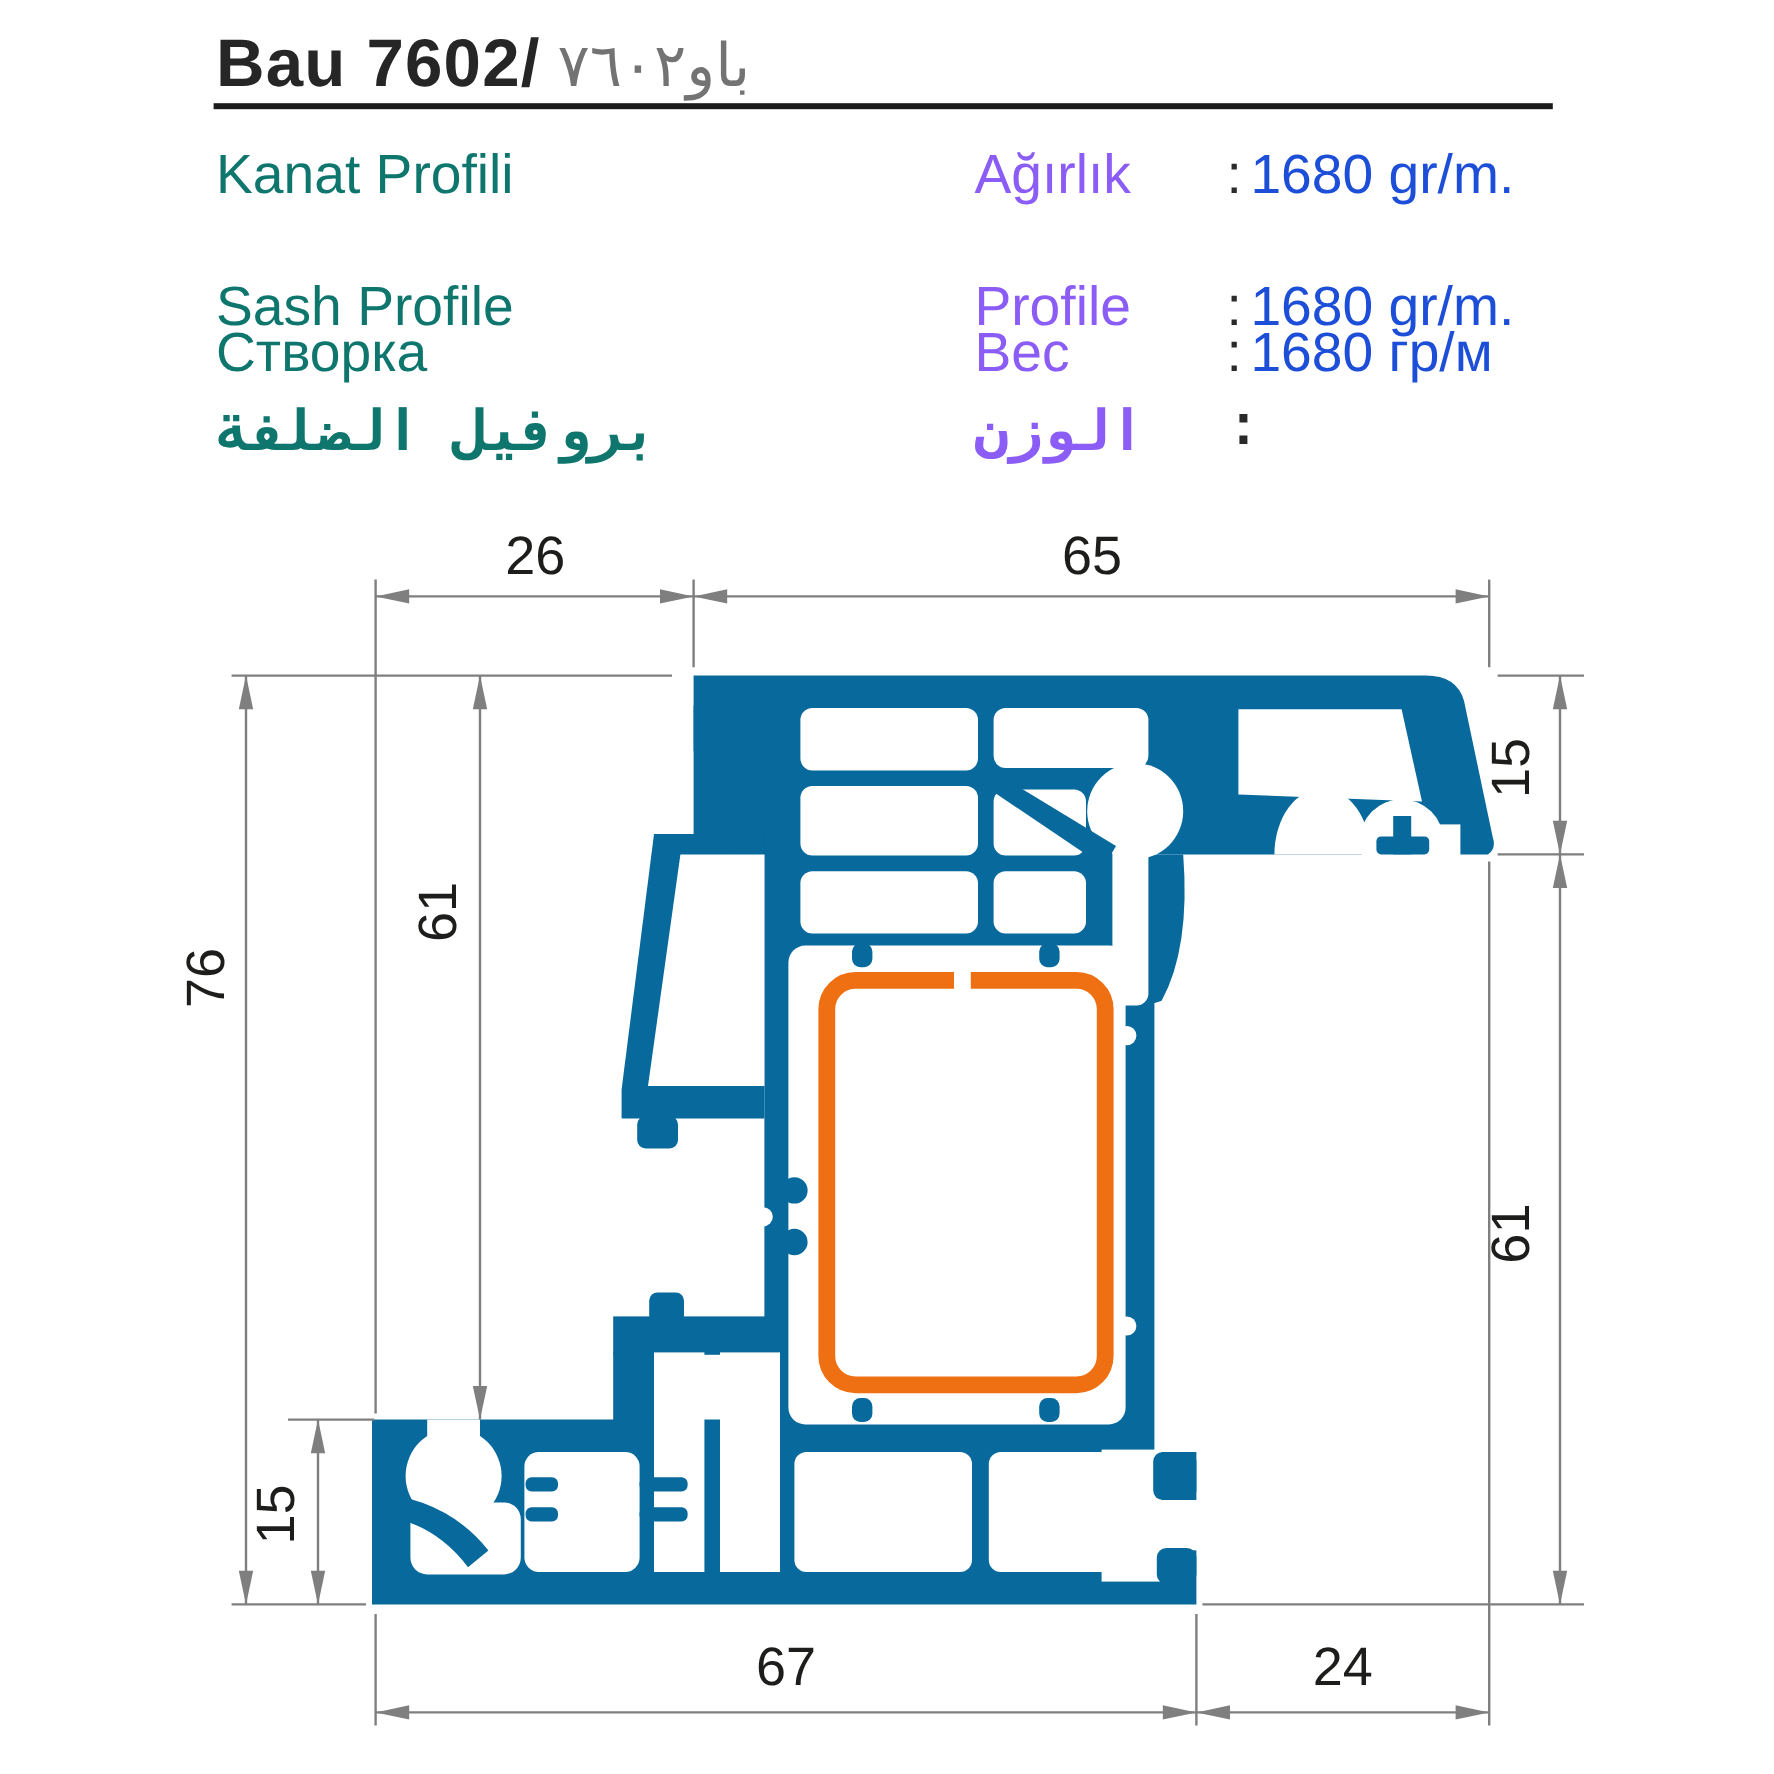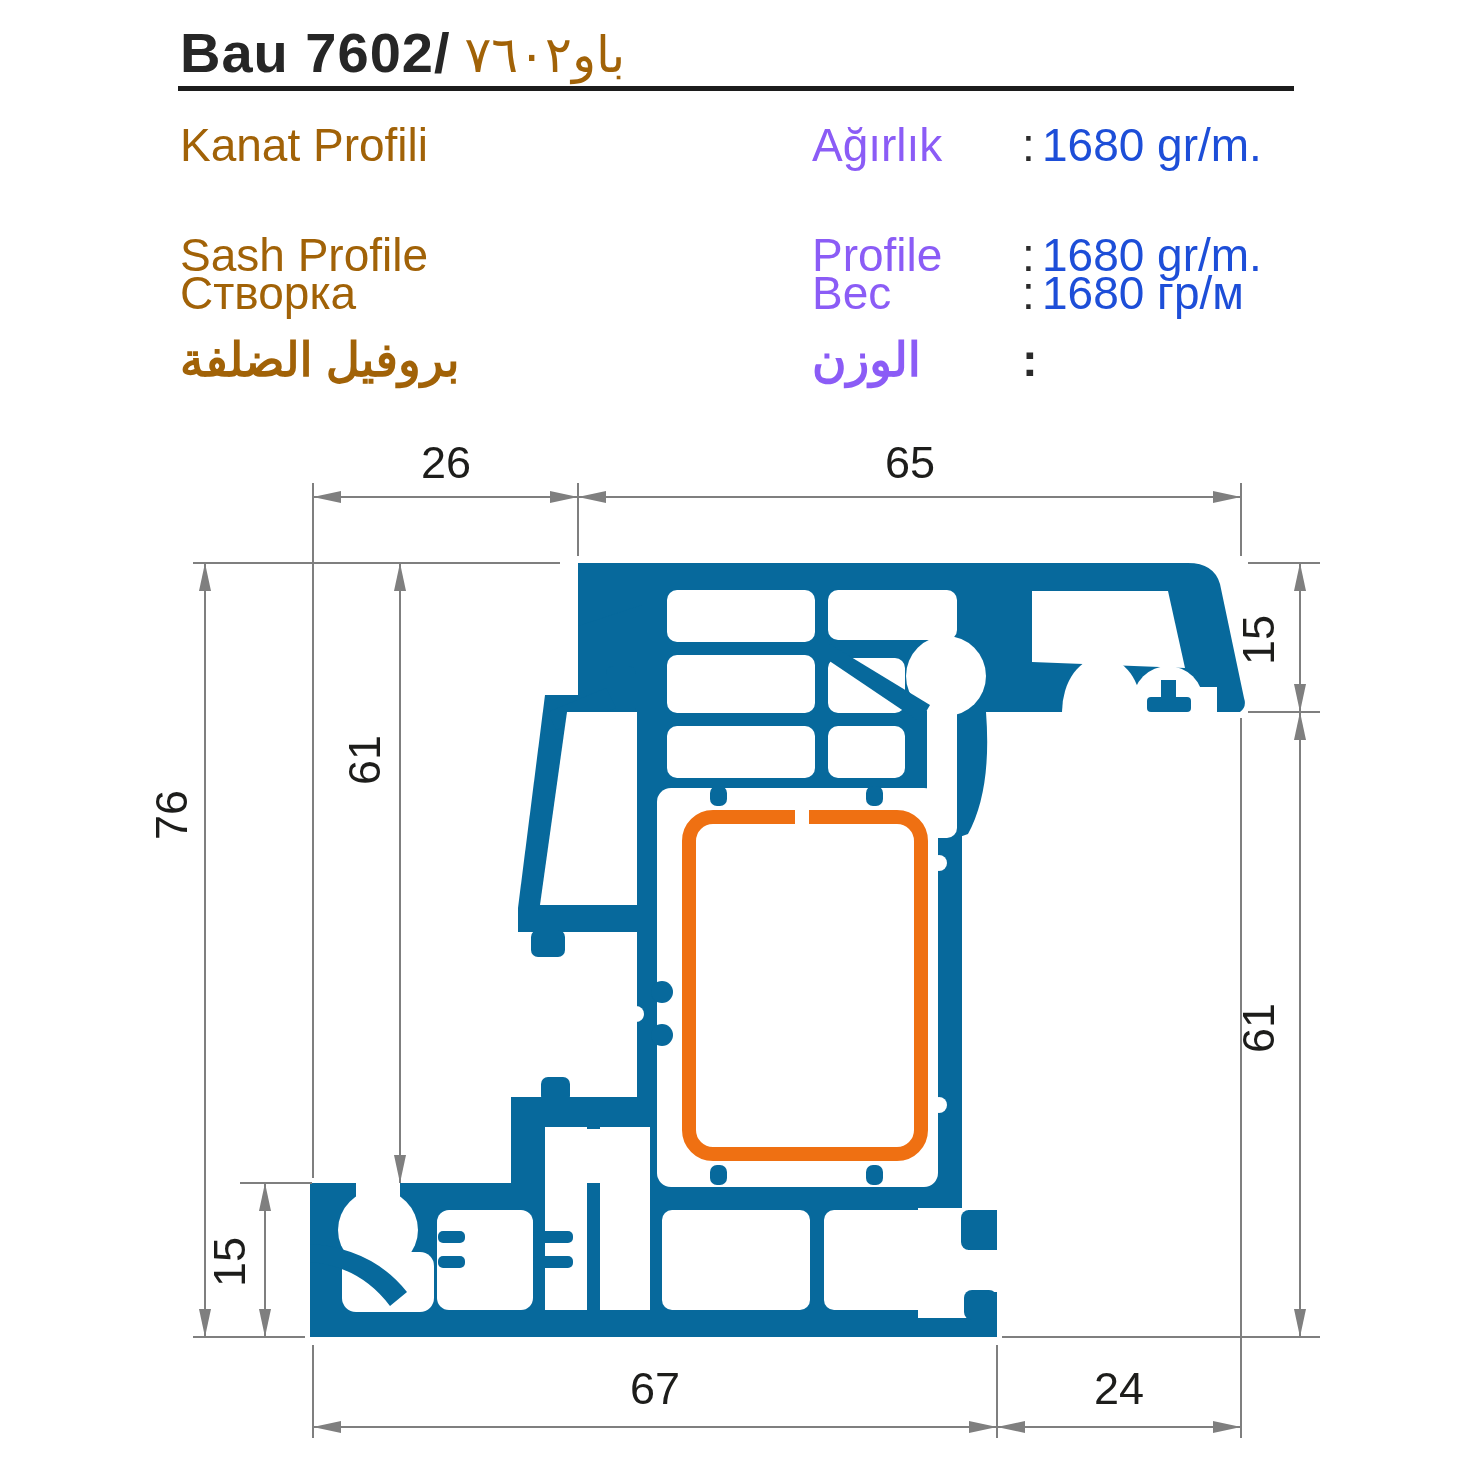--- a/index.html
+++ b/index.html
@@ -1,28 +1,28 @@
 <!DOCTYPE html>
 <html><head>
 <meta charset="utf-8">
 <style>
   html,body{margin:0;padding:0;background:#ffffff;}
   #page{position:relative;width:1478px;height:1469px;background:#ffffff;overflow:hidden;
         font-family:"Liberation Sans", sans-serif;color:#232323;border-radius:14px;}
   .abs{position:absolute;}
   #title-row{left:180px;top:20px;display:flex;align-items:baseline;gap:14px;}
   #title-latin{font-size:56px;font-weight:bold;color:#262626;letter-spacing:1px;}
-  #title-arabic{font-size:50px;color:#a16207;}
+  #title-arabic{font-size:50px;color:#737373;}
   #title-rule{left:178px;top:86px;width:1116px;height:5px;background:#1c1c1c;}
-  .name-label{left:180px;font-size:46px;color:#a16207;}
+  .name-label{left:180px;font-size:46px;color:#0f766e;}
   .w-label{left:812px;font-size:46px;color:#8b5cf6;}
   .w-colon{left:1022px;font-size:46px;color:#2a2a2a;}
   .w-value{left:1042px;font-size:46px;color:#1d4ed8;white-space:nowrap;}
   .r1{top:118px;} .r2{top:192px;margin-top:36px;} .r3{top:266px;} .r4{top:332px;}
-  .ar{font-weight:bold;font-size:47px;}
+  .ar{font-weight:bold;font-size:47px;font-family:Liberation Mono, monospace;}
   #drawing-svg{position:absolute;left:0;top:0;width:1478px;height:1478px;}
   .dimtxt{font-size:45px;fill:#1d1d1b;font-family:"Liberation Sans",sans-serif;}
 </style>
 </head>
 <body>
 
 <div id="page">
 
   <div id="title-row" class="abs">
     <span id="title-latin">Bau 7602/</span>

